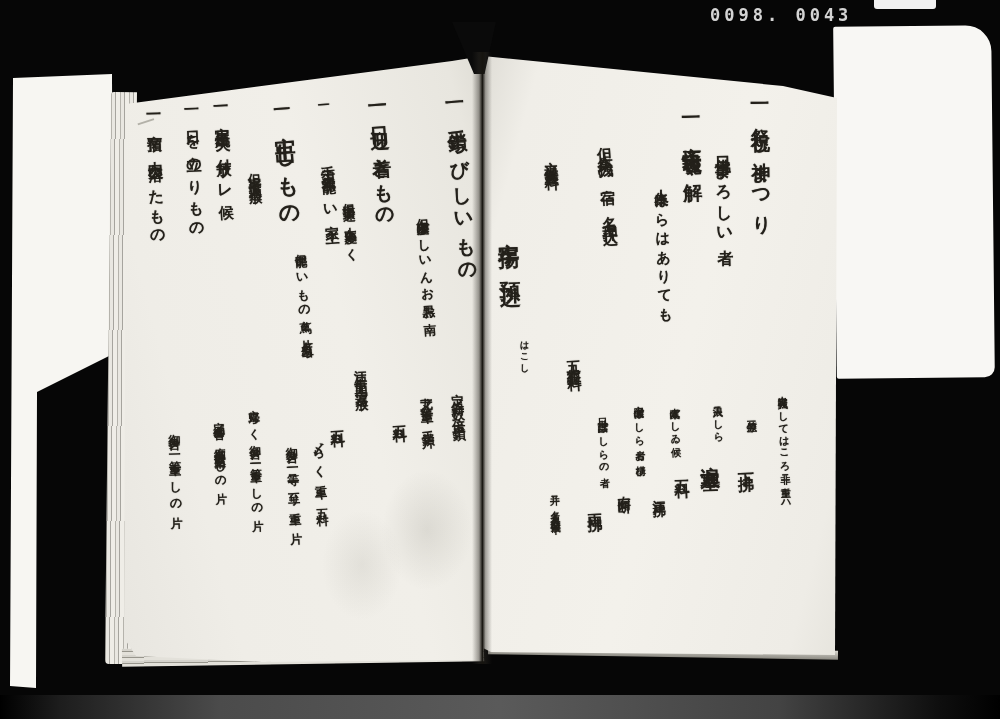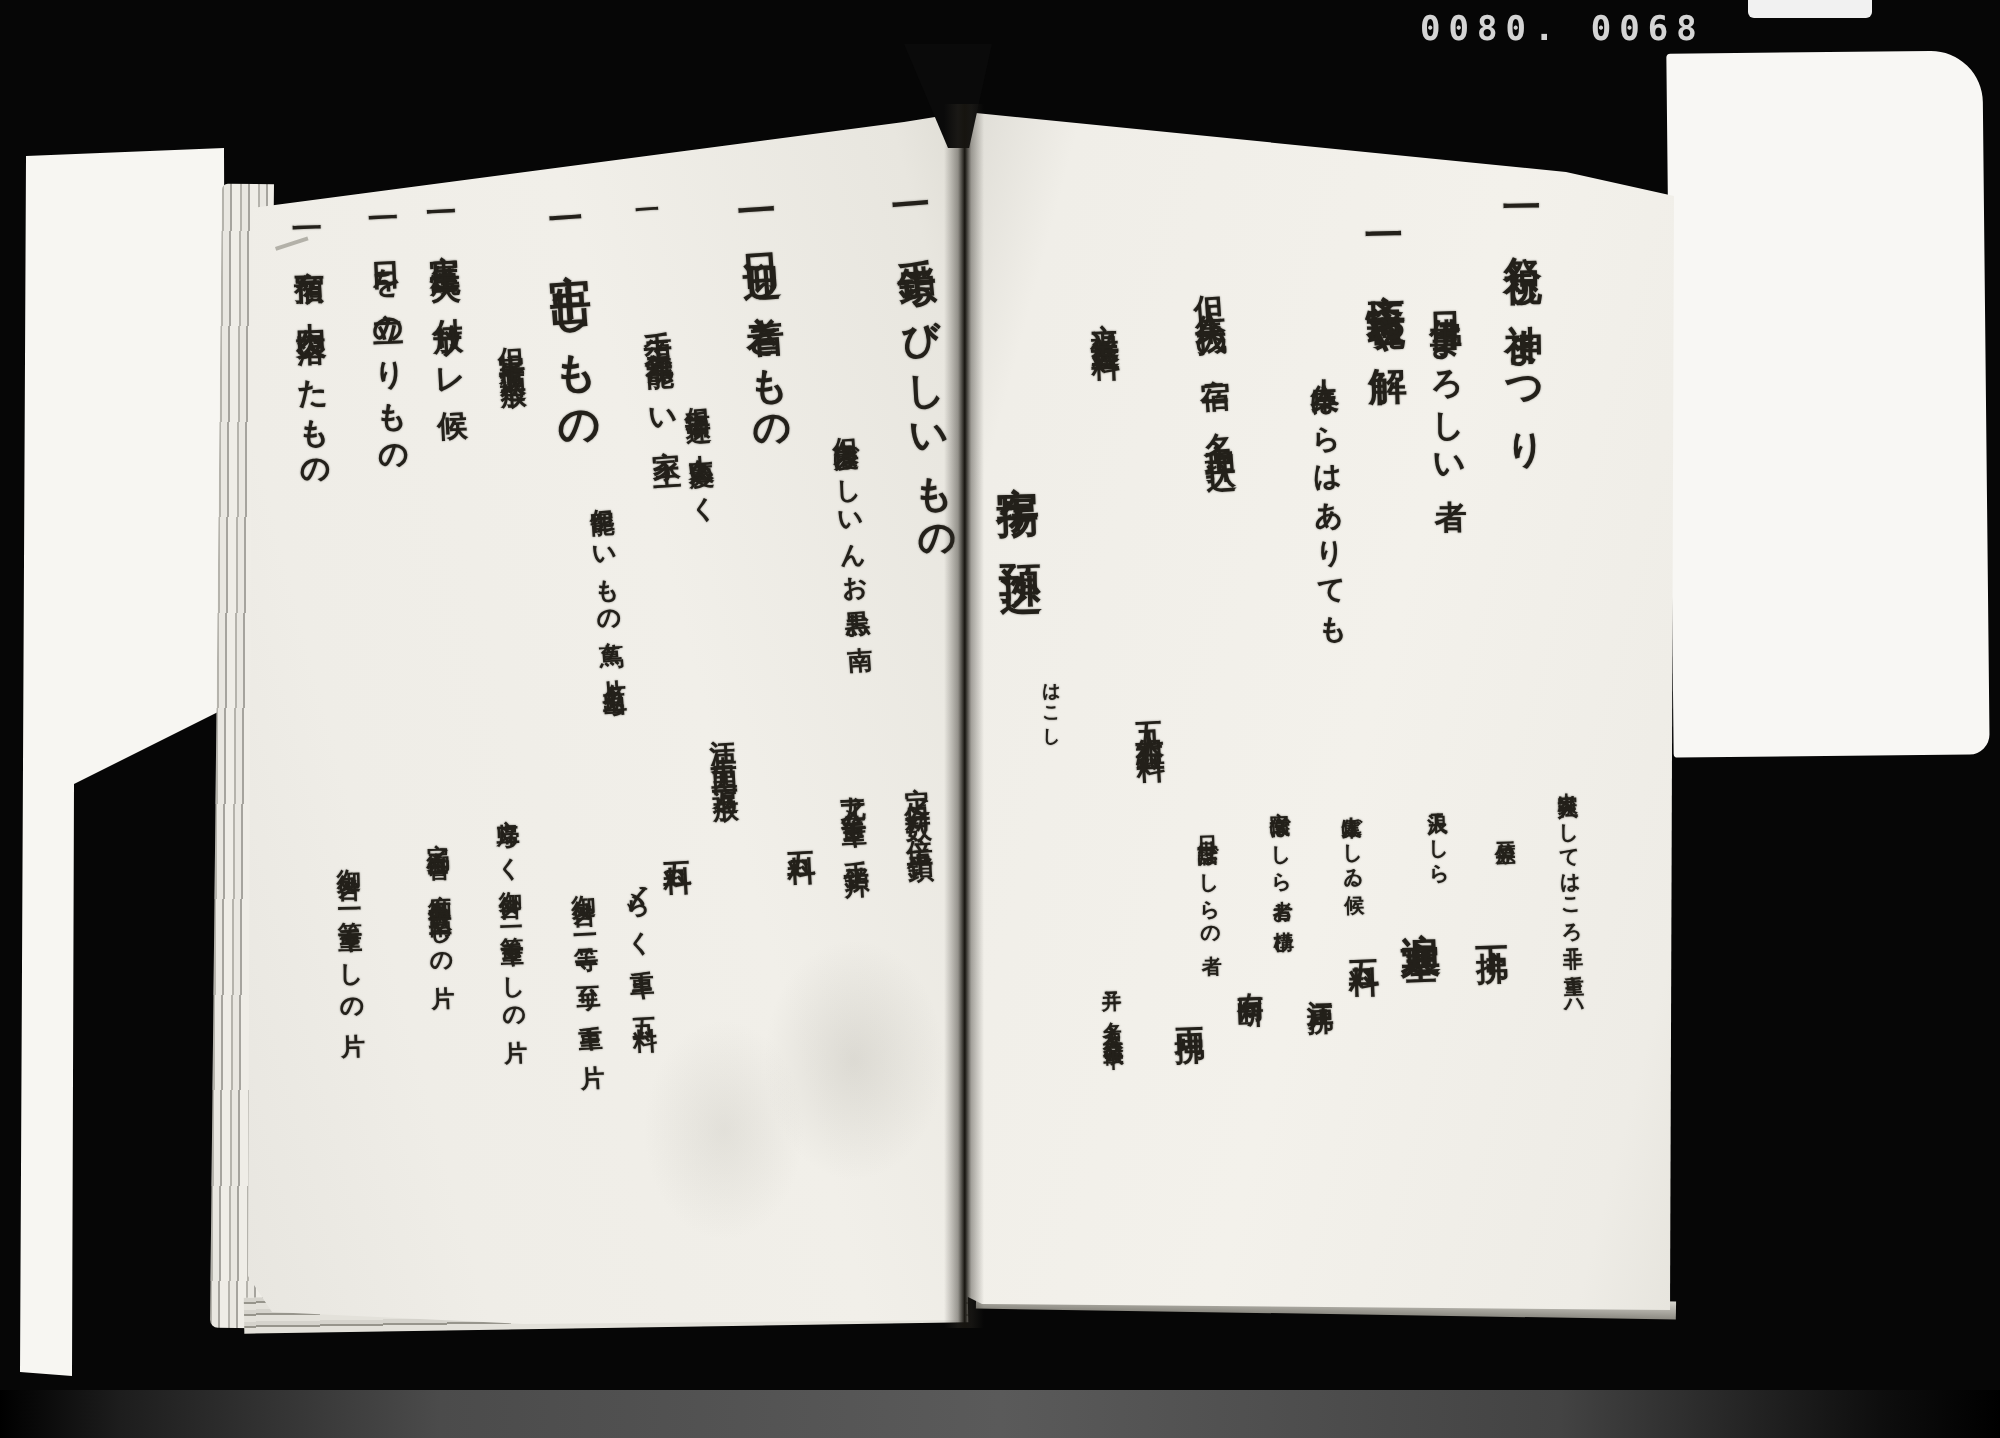--- a/index.html
+++ b/index.html
@@ -113,15 +113,15 @@
     <div class="col" style="left:133px;top:446px;font-size:13px;letter-spacing:2px;transform:rotate(-2deg)"><span>右同断</span></div>
     <div class="col" style="left:113px;top:370px;font-size:10px;letter-spacing:2px;transform:rotate(-2deg)"><span>日世話ぼしらの者</span></div>
     <div class="col" style="left:103px;top:462px;font-size:15px;letter-spacing:3px;transform:rotate(-2deg)"><span>両拂</span></div>
   </div>
 
   <div class="wedge"></div>
   <div class="gutter"></div>
   <div class="crease"></div>
 
   <div class="toptab"></div>
-  <div class="stamp">0080. 0068</div>
+  <div class="stamp">0098. 0043</div>
 
 </div>
 
 </body></html>

